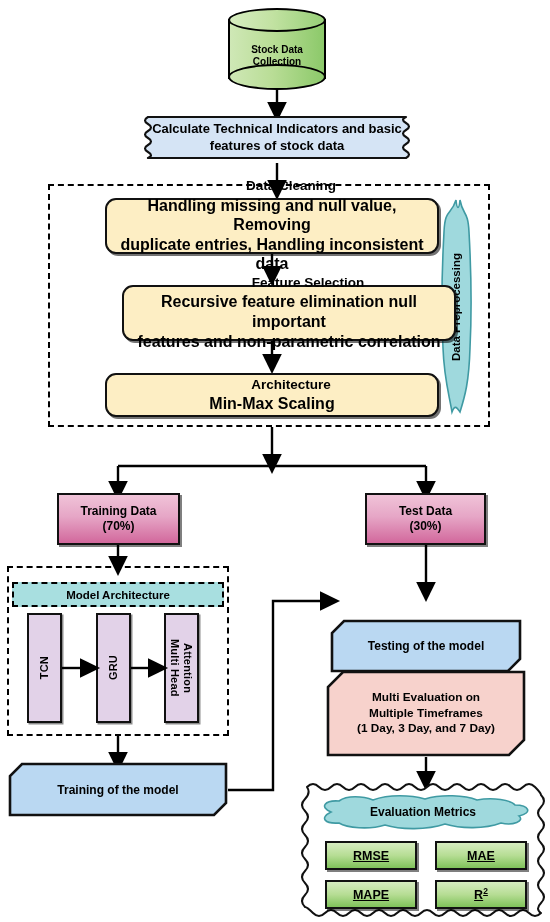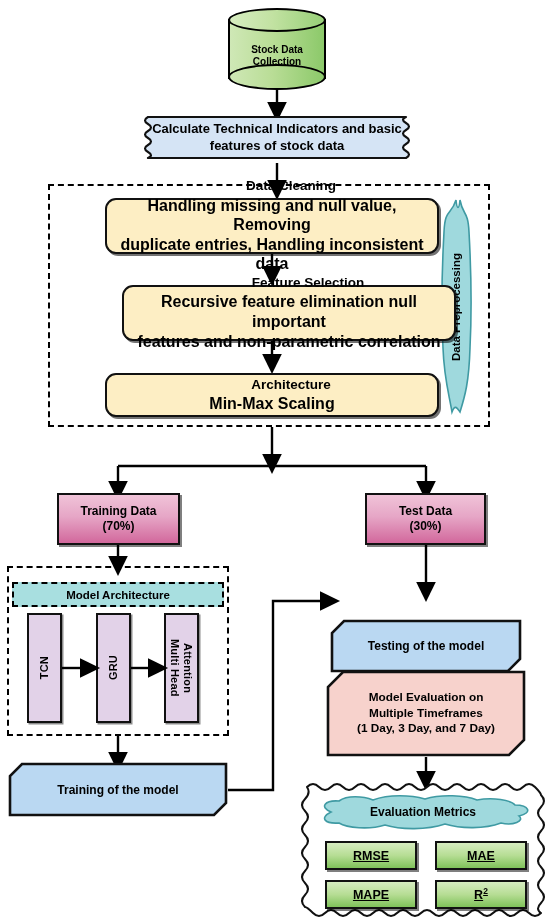--- a/index.html
+++ b/index.html
@@ -310,21 +310,21 @@
     <div class="ch-txt" style="font-size:12px;">
       <span>Testing of the model</span>
     </div>
   </div>
 
   <div class="chamfer" style="left:326px;top:670px;width:200px;height:87px;">
     <svg width="200" height="87" viewBox="0 0 200 87">
       <path d="M17,2 L198,2 L198,70 L183,85 L2,85 L2,17 Z" fill="#f7d2cc" stroke="#111" stroke-width="2.6" stroke-linejoin="miter"></path>
     </svg>
     <div class="ch-txt" style="font-size:11.8px;line-height:1.34;">
-      <div>Model Evaluation on</div>
+      <div>Multi Evaluation on</div>
       <div>Multiple Timeframes</div>
       <div>(1 Day, 3 Day, and 7 Day)</div>
     </div>
   </div>
 
   <div class="wavy" id="metrics-panel" style="left:299px;top:781px;width:248px;height:138px;">
     <svg width="248" height="138" viewBox="0 0 248 138">
       <path d="M8,6
                Q14,0 20,6 Q26,12 32,6 Q38,0 44,6 Q50,12 56,6 Q62,0 68,6 Q74,12 80,6
                Q86,0 92,6 Q98,12 104,6 Q110,0 116,6 Q122,12 128,6 Q134,0 140,6 Q146,12 152,6

